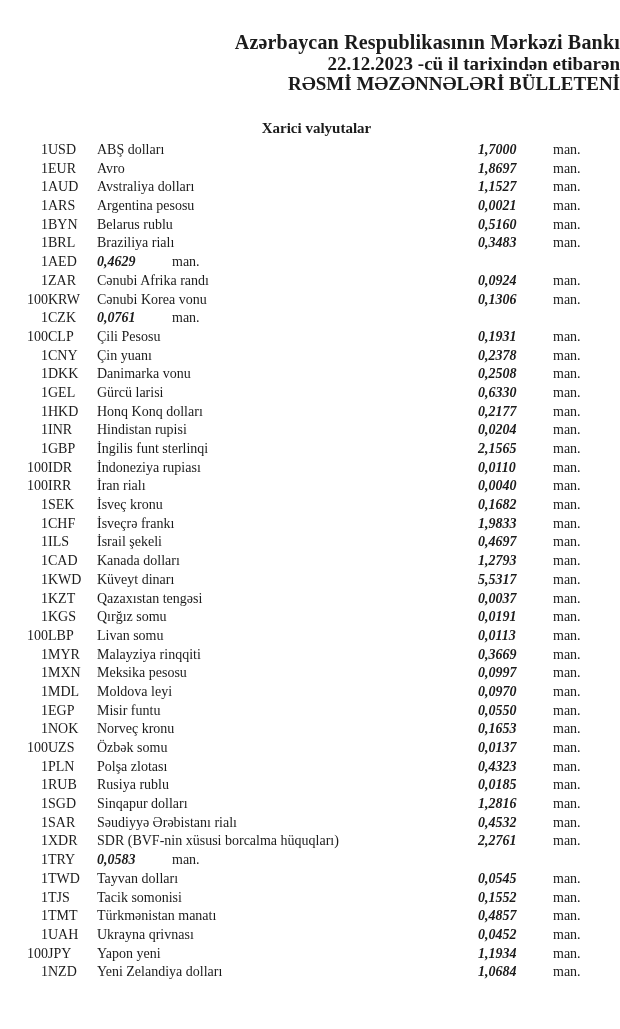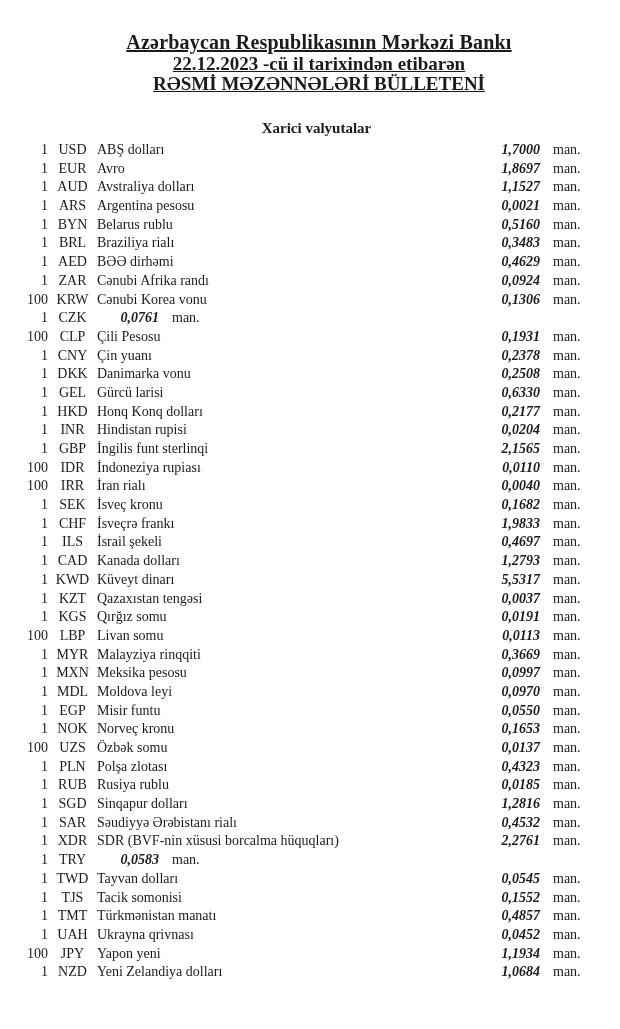--- a/index.html
+++ b/index.html
@@ -11,22 +11,21 @@
     color: #1b1b1b;
     font-family: "Liberation Serif", "DejaVu Serif", serif;
     box-sizing: border-box;
     padding-top: 30px;
     overflow: hidden;
   }
   .header {
     box-sizing: border-box;
     width: 100%;
     padding-left: 18px; 
-    text-align: center;
-    text-decoration: underline;
+    text-align: right;
   }
   .bank-name {
     font-weight: bold;
     font-size: 20px;
     line-height: 24px;
     letter-spacing: 0.2px;
   }
   .hline {
     font-weight: bold;
     font-size: 19px;
@@ -46,23 +45,23 @@
     margin-top: 5px;
   }
   .row {
     display: flex;
     font-size: 14px;
     line-height: 18.7px;
     height: 18.7px;
     white-space: nowrap;
   }
   .qty  { flex: none; width: 48px; text-align: right; }
-  .code { flex: none; width: 49px; text-align: center; }
+  .code { flex: none; width: 49px; }
   .name { flex: 1; overflow: hidden; }
-  .rate { flex: none; width: 62px; text-align: right; font-weight: bold; font-style: italic; }
+  .rate { flex: none; width: 62px; text-align: left; font-weight: bold; font-style: italic; }
   .unit { flex: none; width: 80px; box-sizing: border-box; padding-left: 13px; }
 </style>
 </head>
 <body>
 
 <div class="page">
   <div class="header">
     <div class="bank-name">Azərbaycan Respublikasının Mərkəzi Bankı</div>
     <div class="hline">22.12.2023 -cü il tarixindən etibarən</div>
     <div class="hline">RƏSMİ MƏZƏNNƏLƏRİ BÜLLETENİ</div>
@@ -115,21 +114,20 @@
     <span class="qty">1</span>
     <span class="code">BRL</span>
     <span class="name">Braziliya rialı</span>
     <span class="rate">0,3483</span>
     <span class="unit">man.</span>
   </div>
 
   <div class="row">
     <span class="qty">1</span>
     <span class="code">AED</span>
-    <span class="name">BƏƏ dirhəmi</span>
     <span class="rate">0,4629</span>
     <span class="unit">man.</span>
   </div>
 
   <div class="row">
     <span class="qty">1</span>
     <span class="code">ZAR</span>
     <span class="name">Cənubi Afrika randı</span>
     <span class="rate">0,0924</span>
     <span class="unit">man.</span>

